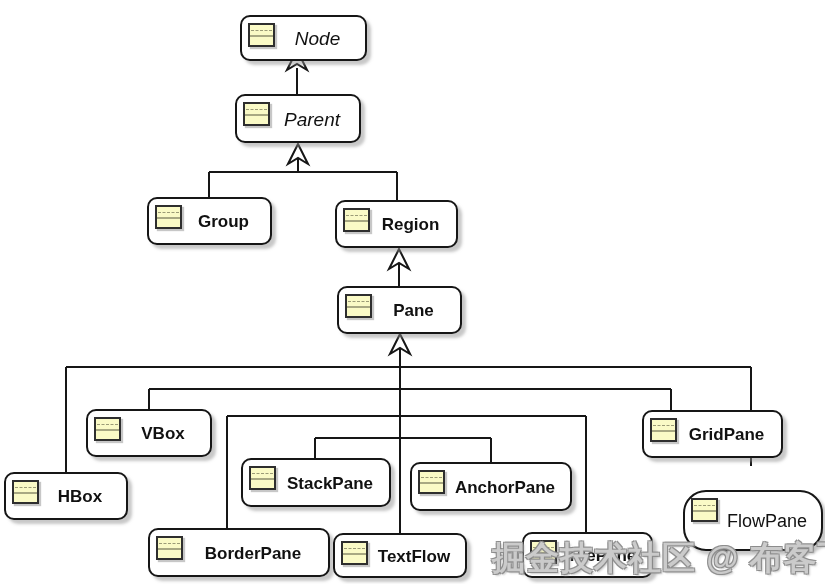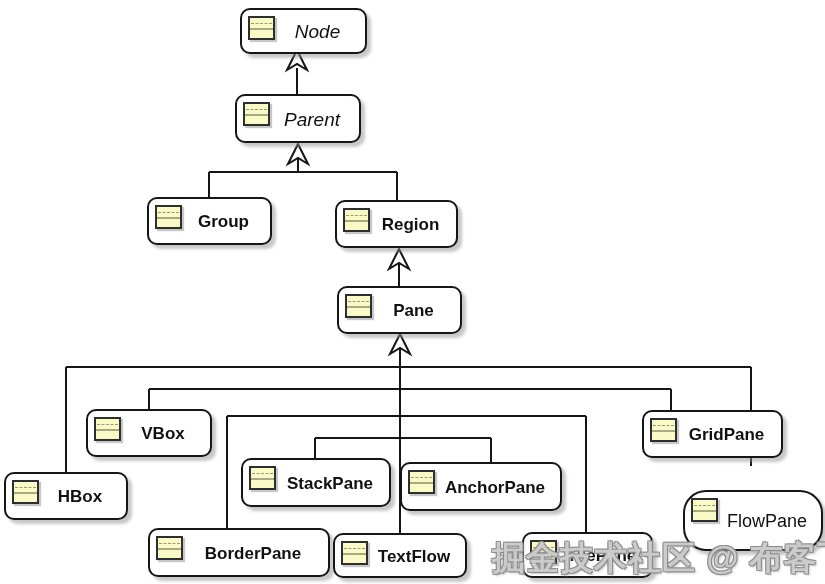--- a/index.html
+++ b/index.html
@@ -59,21 +59,21 @@
       <line x1="586" y1="416" x2="586" y2="532" stroke="#161616" stroke-width="2"></line>
       <line x1="315" y1="438" x2="491" y2="438" stroke="#161616" stroke-width="2"></line>
       <line x1="315" y1="438" x2="315" y2="458" stroke="#161616" stroke-width="2"></line>
       <line x1="491" y1="438" x2="491" y2="462" stroke="#161616" stroke-width="2"></line>
       <polygon points="297,50 287,70 297,64 307,70" fill="#ffffff" stroke="#161616" stroke-width="2"></polygon>
       <polygon points="298,144 288,164 298,158 308,164" fill="#ffffff" stroke="#161616" stroke-width="2"></polygon>
       <polygon points="399,249 389,269 399,263 409,269" fill="#ffffff" stroke="#161616" stroke-width="2"></polygon>
       <polygon points="400,334 390,354 400,348 410,354" fill="#ffffff" stroke="#161616" stroke-width="2"></polygon>
     </svg>
   <div id="boxes">
-      <div class="cbox s-abstract" style="left: 240px; top: 8px; width: 127px; height: 46px;">
+      <div class="cbox s-abstract" style="left: 240px; top: 15px; width: 127px; height: 46px;">
         <div class="cicon">
           <div class="il1"></div>
           <div class="il2"></div>
         </div>
         <span class="lbl">Node</span>
       </div>
       <div class="cbox s-abstract" style="left: 235px; top: 94px; width: 126px; height: 49px;">
         <div class="cicon">
           <div class="il1"></div>
           <div class="il2"></div>
@@ -115,21 +115,21 @@
         </div>
         <span class="lbl">HBox</span>
       </div>
       <div class="cbox s-bold" style="left: 241px; top: 458px; width: 150px; height: 49px;">
         <div class="cicon">
           <div class="il1"></div>
           <div class="il2"></div>
         </div>
         <span class="lbl">StackPane</span>
       </div>
-      <div class="cbox s-bold" style="left: 400px; top: 462px; width: 162px; height: 49px;">
+      <div class="cbox s-bold" style="left: 410px; top: 462px; width: 162px; height: 49px;">
         <div class="cicon">
           <div class="il1"></div>
           <div class="il2"></div>
         </div>
         <span class="lbl">AnchorPane</span>
       </div>
       <div class="cbox s-bold" style="left: 148px; top: 528px; width: 182px; height: 49px;">
         <div class="cicon">
           <div class="il1"></div>
           <div class="il2"></div>

